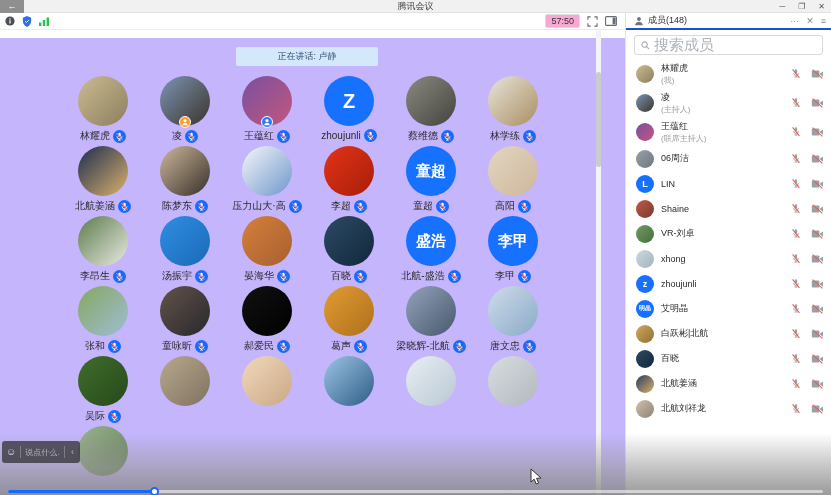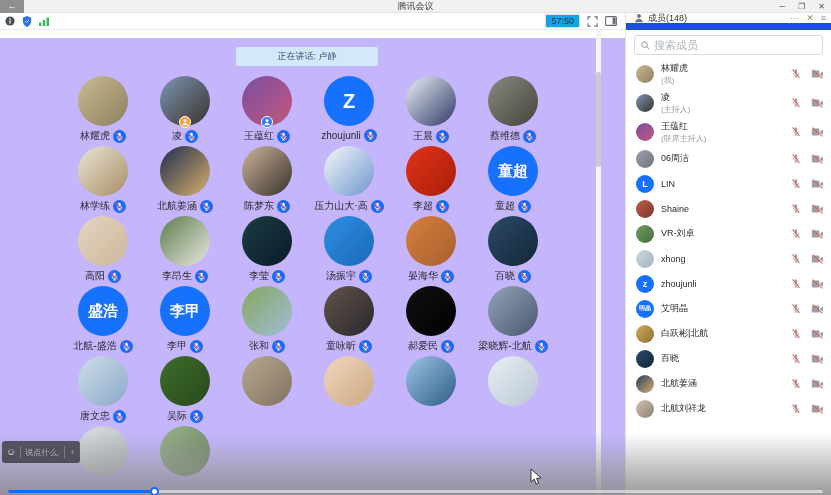--- a/index.html
+++ b/index.html
@@ -11,21 +11,21 @@
   .titlebar { position:absolute; left:0; top:0; width:831px; height:13px; background:#f1f1f1; border-bottom:1px solid #e2e2e2; z-index:30; }
   .back-btn { position:absolute; left:0; top:0; width:24px; height:13px; background:#8f8f8f; color:#fff; font-size:9px; line-height:12px; text-align:center; cursor:pointer; }
   .win-title { position:absolute; left:0; right:0; top:0; height:13px; text-align:center; font-size:9px; line-height:13px; color:#3c3c3c; }
   .win-ctrls { position:absolute; right:4px; top:0; height:13px; display:flex; gap:9px; align-items:center; color:#555; font-size:8px; }
   .win-ctrls span { cursor:pointer; padding:0 2px; }
 
   
   .appbar { position:absolute; left:0; top:13px; width:625px; height:17px; background:#fff; border-bottom:1px solid #ececec; z-index:20; display:flex; align-items:center; }
   .status-icons { display:flex; align-items:center; gap:7px; padding-left:5px; }
   .appbar-right { margin-left:auto; display:flex; align-items:center; gap:7px; padding-right:8px; }
-  .timer-box { border:1px solid #dcdcdc; background:#0ea5e9; border-radius:2px; font-size:9px; color:#333; padding:1px 5px; line-height:10px; }
+  .timer-box { border:1px solid #dcdcdc; background:#f9a8d4; border-radius:2px; font-size:9px; color:#333; padding:1px 5px; line-height:10px; }
   .tool-ic { display:flex; align-items:center; cursor:pointer; }
 
   
   .main { position:absolute; left:0; top:38px; width:625px; height:465px; background:#c4b5fd; overflow:hidden;text-decoration:underline; }
   .speak-banner { position:absolute; left:236px; top:9px; width:142px; height:19px; background:#d4e8fb; border-radius:2px; font-size:9px; color:#35506b; display:flex; align-items:center; justify-content:center; z-index:5; }
   .grid { position:absolute; left:62px; top:38px; width:492px; display:grid; grid-template-columns:repeat(6,82px); grid-auto-rows:70px; }
   .cell { display:flex; flex-direction:column; align-items:center; cursor:pointer; }
   .g-avatar { position:relative; width:50px; height:50px; border-radius:50%; flex:0 0 50px; display:flex; align-items:center; justify-content:center; }
   .g-avatar .av-text { color:#fff; font-weight:bold; letter-spacing:0; }
   .role-badge { position:absolute; bottom:-2px; left:50%; margin-left:-6px; width:12px; height:12px; border-radius:50%; border:1px solid #fff; display:flex; align-items:center; justify-content:center; }
@@ -33,26 +33,26 @@
   .role-badge.cohost { background:#2a7aff; }
   .tile-label { margin-top:3px; display:flex; align-items:center; gap:3px; max-width:80px; }
   .pname { font-size:10px; color:#2b2b2b; white-space:nowrap; overflow:hidden; text-overflow:ellipsis; }
 
   
   .main-scroll { position:absolute; left:596px; top:30px; width:5px; height:465px; background:#f4f4f4; z-index:6; }
   .main-thumb { position:absolute; left:0; top:42px; width:5px; height:95px; background:#cbcbcb; border-radius:3px; cursor:pointer; }
 
   
   .sidebar { position:absolute; left:625px; top:13px; width:206px; height:482px; background:#fff; border-left:1px solid #e3e3e3; z-index:10; }
-  .sb-header { height:17px; border-bottom:7px solid #1d4ed8; display:flex; align-items:center; padding:0 5px 0 8px; }
+  .sb-header { height:17px; border-bottom:2px solid #1d4ed8; display:flex; align-items:center; padding:0 5px 0 8px; }
   .sb-title { font-size:9px; color:#333; margin-left:4px; }
   .sb-header-right { margin-left:auto; display:flex; align-items:center; gap:7px; color:#8a8a8a; }
   .sb-header-right span { cursor:pointer; font-size:9px; }
   .search-box { margin:5px 8px 3px 8px; height:20px; border:1px solid #dadada; border-radius:3px; display:flex; align-items:center; padding:0 6px; gap:4px; cursor:text; }
-  .search-ph { font-size:11px; color:#aeb4ba; }
+  .search-ph { font-size:15px; color:#aeb4ba; }
   .members-list { position:absolute; left:0; top:46px; width:206px; bottom:0; overflow:hidden; }
   .m-row { display:flex; align-items:center; padding:0 8px 0 10px; height:25px; cursor:pointer; }
   .m-row.has-role { height:29px; }
   .s-avatar { width:18px; height:18px; border-radius:50%; flex:0 0 18px; display:flex; align-items:center; justify-content:center; }
   .s-avatar .av-text { color:#fff; font-weight:bold; }
   .m-text { margin-left:7px; display:flex; flex-direction:column; justify-content:center; overflow:hidden; }
   .m-name { font-size:9px; color:#2b2b2b; white-space:nowrap; }
   .m-role { font-size:8px; color:#9aa0a6; }
   .m-icons { margin-left:auto; display:flex; align-items:center; gap:9px; }
   .m-icons svg { cursor:pointer; }
@@ -201,37 +201,20 @@
               <circle cx="7" cy="7" r="7" fill="#1769ff"></circle>
               <rect x="5.7" y="3" width="2.6" height="4.6" rx="1.3" fill="#fff"></rect>
               <path d="M4.3 6.8a2.7 2.7 0 0 0 5.4 0" fill="none" stroke="#fff" stroke-width="0.9"></path>
               <line x1="7" y1="9.6" x2="7" y2="10.8" stroke="#fff" stroke-width="0.9"></line>
               <line x1="5.5" y1="10.9" x2="8.5" y2="10.9" stroke="#fff" stroke-width="0.9"></line>
               <line x1="3.6" y1="3.3" x2="10.4" y2="10.7" stroke="#ff7158" stroke-width="1.3"></line>
             </svg>
           </div>
         </div>
         <div class="cell">
-          <div class="g-avatar" style="background: linear-gradient(135deg, rgb(238, 240, 244), rgb(44, 58, 104));">
-            <span class="av-text" style="font-size: 20px;"></span>
-
-          </div>
-          <div class="tile-label">
-            <span class="pname">王晨</span>
-            <svg class="mic-badge" width="13" height="13" viewBox="0 0 14 14">
-              <circle cx="7" cy="7" r="7" fill="#1769ff"></circle>
-              <rect x="5.7" y="3" width="2.6" height="4.6" rx="1.3" fill="#fff"></rect>
-              <path d="M4.3 6.8a2.7 2.7 0 0 0 5.4 0" fill="none" stroke="#fff" stroke-width="0.9"></path>
-              <line x1="7" y1="9.6" x2="7" y2="10.8" stroke="#fff" stroke-width="0.9"></line>
-              <line x1="5.5" y1="10.9" x2="8.5" y2="10.9" stroke="#fff" stroke-width="0.9"></line>
-              <line x1="3.6" y1="3.3" x2="10.4" y2="10.7" stroke="#ff7158" stroke-width="1.3"></line>
-            </svg>
-          </div>
-        </div>
-        <div class="cell">
           <div class="g-avatar" style="background: linear-gradient(135deg, rgb(138, 138, 128), rgb(68, 68, 62));">
             <span class="av-text" style="font-size: 20px;"></span>
 
           </div>
           <div class="tile-label">
             <span class="pname">蔡维德</span>
             <svg class="mic-badge" width="13" height="13" viewBox="0 0 14 14">
               <circle cx="7" cy="7" r="7" fill="#1769ff"></circle>
               <rect x="5.7" y="3" width="2.6" height="4.6" rx="1.3" fill="#fff"></rect>
               <path d="M4.3 6.8a2.7 2.7 0 0 0 5.4 0" fill="none" stroke="#fff" stroke-width="0.9"></path>
@@ -371,37 +354,20 @@
               <circle cx="7" cy="7" r="7" fill="#1769ff"></circle>
               <rect x="5.7" y="3" width="2.6" height="4.6" rx="1.3" fill="#fff"></rect>
               <path d="M4.3 6.8a2.7 2.7 0 0 0 5.4 0" fill="none" stroke="#fff" stroke-width="0.9"></path>
               <line x1="7" y1="9.6" x2="7" y2="10.8" stroke="#fff" stroke-width="0.9"></line>
               <line x1="5.5" y1="10.9" x2="8.5" y2="10.9" stroke="#fff" stroke-width="0.9"></line>
               <line x1="3.6" y1="3.3" x2="10.4" y2="10.7" stroke="#ff7158" stroke-width="1.3"></line>
             </svg>
           </div>
         </div>
         <div class="cell">
-          <div class="g-avatar" style="background: linear-gradient(135deg, rgb(29, 61, 66), rgb(10, 26, 40));">
-            <span class="av-text" style="font-size: 20px;"></span>
-
-          </div>
-          <div class="tile-label">
-            <span class="pname">李莹</span>
-            <svg class="mic-badge" width="13" height="13" viewBox="0 0 14 14">
-              <circle cx="7" cy="7" r="7" fill="#1769ff"></circle>
-              <rect x="5.7" y="3" width="2.6" height="4.6" rx="1.3" fill="#fff"></rect>
-              <path d="M4.3 6.8a2.7 2.7 0 0 0 5.4 0" fill="none" stroke="#fff" stroke-width="0.9"></path>
-              <line x1="7" y1="9.6" x2="7" y2="10.8" stroke="#fff" stroke-width="0.9"></line>
-              <line x1="5.5" y1="10.9" x2="8.5" y2="10.9" stroke="#fff" stroke-width="0.9"></line>
-              <line x1="3.6" y1="3.3" x2="10.4" y2="10.7" stroke="#ff7158" stroke-width="1.3"></line>
-            </svg>
-          </div>
-        </div>
-        <div class="cell">
           <div class="g-avatar" style="background: linear-gradient(135deg, rgb(47, 142, 226), rgb(27, 105, 184));">
             <span class="av-text" style="font-size: 20px;"></span>
 
           </div>
           <div class="tile-label">
             <span class="pname">汤振宇</span>
             <svg class="mic-badge" width="13" height="13" viewBox="0 0 14 14">
               <circle cx="7" cy="7" r="7" fill="#1769ff"></circle>
               <rect x="5.7" y="3" width="2.6" height="4.6" rx="1.3" fill="#fff"></rect>
               <path d="M4.3 6.8a2.7 2.7 0 0 0 5.4 0" fill="none" stroke="#fff" stroke-width="0.9"></path>
@@ -513,20 +479,37 @@
             </svg>
           </div>
         </div>
         <div class="cell">
           <div class="g-avatar" style="background: linear-gradient(135deg, rgb(17, 17, 17), rgb(0, 0, 0));">
             <span class="av-text" style="font-size: 20px;"></span>
 
           </div>
           <div class="tile-label">
             <span class="pname">郝爱民</span>
+            <svg class="mic-badge" width="13" height="13" viewBox="0 0 14 14">
+              <circle cx="7" cy="7" r="7" fill="#1769ff"></circle>
+              <rect x="5.7" y="3" width="2.6" height="4.6" rx="1.3" fill="#fff"></rect>
+              <path d="M4.3 6.8a2.7 2.7 0 0 0 5.4 0" fill="none" stroke="#fff" stroke-width="0.9"></path>
+              <line x1="7" y1="9.6" x2="7" y2="10.8" stroke="#fff" stroke-width="0.9"></line>
+              <line x1="5.5" y1="10.9" x2="8.5" y2="10.9" stroke="#fff" stroke-width="0.9"></line>
+              <line x1="3.6" y1="3.3" x2="10.4" y2="10.7" stroke="#ff7158" stroke-width="1.3"></line>
+            </svg>
+          </div>
+        </div>
+        <div class="cell">
+          <div class="g-avatar" style="background: linear-gradient(135deg, rgb(224, 156, 50), rgb(176, 111, 28));">
+            <span class="av-text" style="font-size: 20px;"></span>
+
+          </div>
+          <div class="tile-label">
+            <span class="pname">葛声</span>
             <svg class="mic-badge" width="13" height="13" viewBox="0 0 14 14">
               <circle cx="7" cy="7" r="7" fill="#1769ff"></circle>
               <rect x="5.7" y="3" width="2.6" height="4.6" rx="1.3" fill="#fff"></rect>
               <path d="M4.3 6.8a2.7 2.7 0 0 0 5.4 0" fill="none" stroke="#fff" stroke-width="0.9"></path>
               <line x1="7" y1="9.6" x2="7" y2="10.8" stroke="#fff" stroke-width="0.9"></line>
               <line x1="5.5" y1="10.9" x2="8.5" y2="10.9" stroke="#fff" stroke-width="0.9"></line>
               <line x1="3.6" y1="3.3" x2="10.4" y2="10.7" stroke="#ff7158" stroke-width="1.3"></line>
             </svg>
           </div>
         </div>

